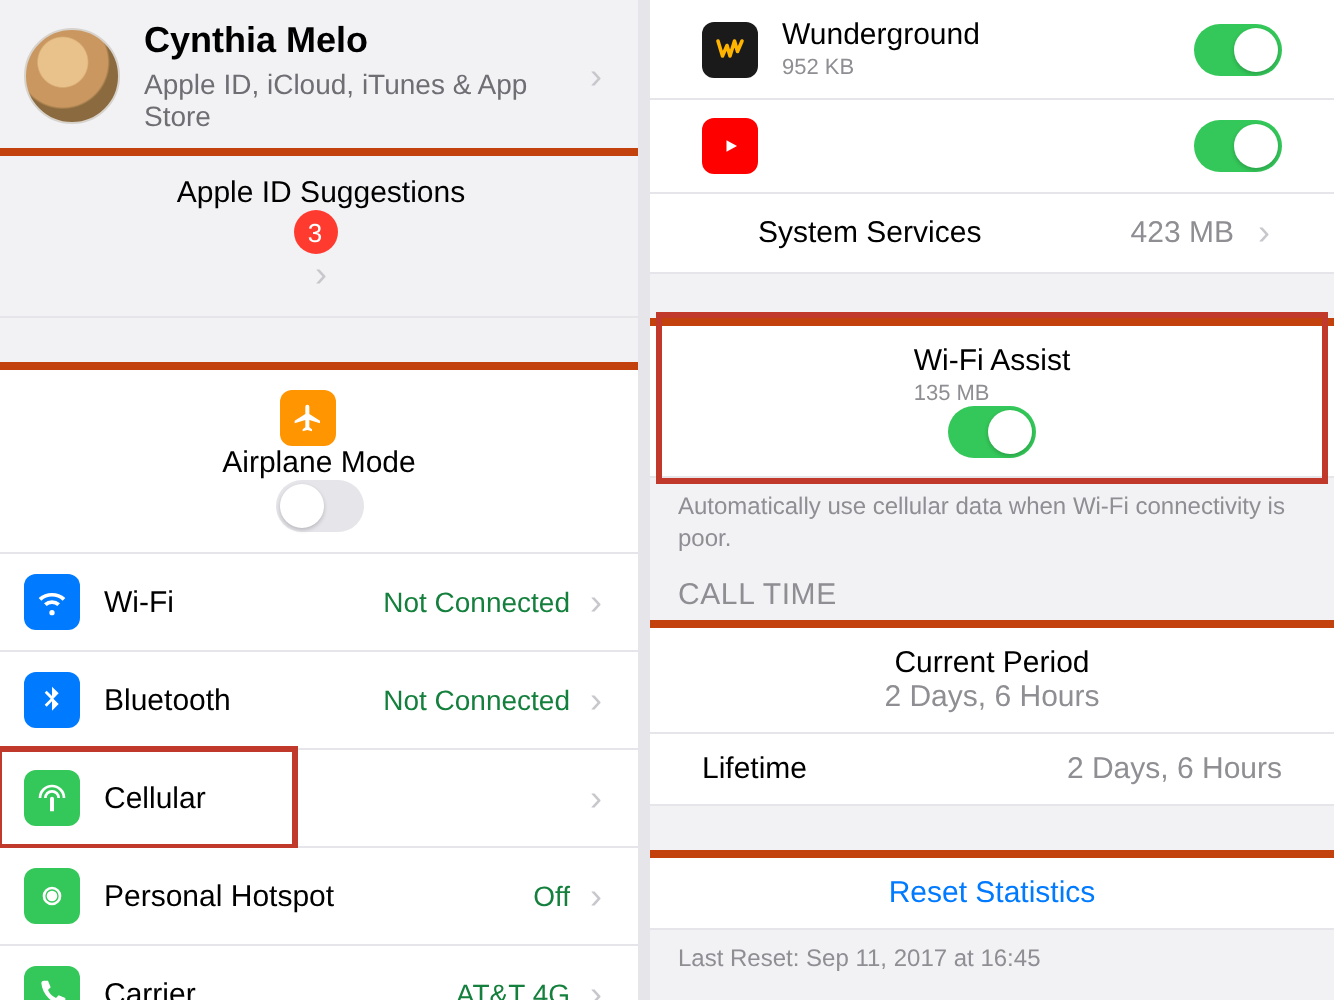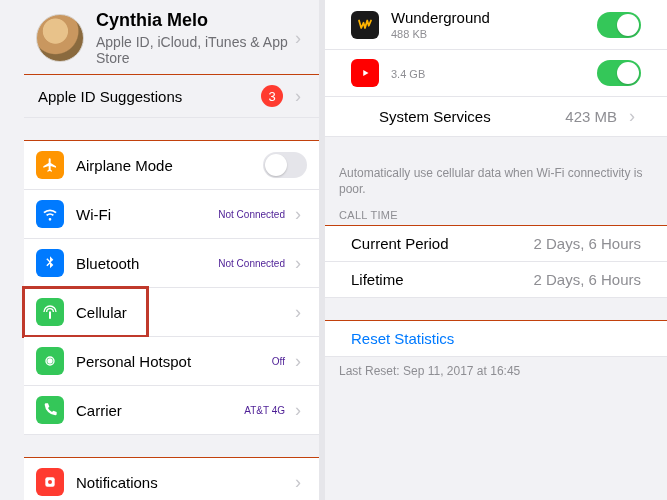--- a/index.html
+++ b/index.html
@@ -7,21 +7,21 @@
     font-family: -apple-system, "Helvetica Neue", Arial, sans-serif;
     background: #f6f6f8;
     width: 667px;
     height: 500px;
     overflow: hidden;
     display: flex;
     position: relative;
     color: #000;
   }
   .pane { background:#f2f2f5; }
-  .left { width: 325px; border-right:6px solid #e6e6ea;padding-left:24px; }
+  .left { width: 325px; border-right:6px solid #e6e6ea; }
   .right { flex:1; }
   .profile-row {
     display:flex; align-items:center; padding:10px 12px 8px 12px;
     background:#fff0; 
   }
   .avatar {
     width:48px;height:48px;border-radius:50%;
     background: radial-gradient(circle at 40% 35%, #e8c28a 0 30%, #c9975f 32% 55%, #8a6a3e 58% 100%);
     border:1px solid #d7d2cc;
     flex-shrink:0;
@@ -29,21 +29,21 @@
   .profile-text { margin-left:12px; flex:1; }
   .profile-name { font-size:18px; font-weight:600; }
   .profile-sub { font-size:14px; color:#6e6e73; margin-top:3px;}
   .chev { color:#c7c7cc; font-size:18px; padding:0 6px; }
   .row {
     display:flex; align-items:center; background:#fff;
     padding:10px 12px; border-bottom:1px solid #e5e5ea;
     font-size:15px; position:relative;
   }
   .row .label { flex:1; }
-  .row .val { color:#4c1d95; font-size:10px; margin-right:4px;}
+  .row .val { color:#15803d; font-size:14px; margin-right:4px;}
   .group-gap { height:22px; }
   .icon {
     width:28px;height:28px;border-radius:6px;
     display:flex;align-items:center;justify-content:center;
     margin-right:12px; flex-shrink:0;
   }
   .icon svg { width:16px;height:16px; fill:#fff; }
   .badge {
     background:#ff3b30;color:#fff;border-radius:50%;
     width:22px;height:22px;display:flex;align-items:center;justify-content:center;
@@ -58,39 +58,39 @@
     background:#fff;top:2px;left:2px;box-shadow:0 1px 2px rgba(0,0,0,.2);
     transition:none;
   }
   .toggle.on{ background:#34c759; }
   .toggle.on::after{ left:20px; }
   .highlight-box{
     border:3px solid #c0392b; position:absolute;
     pointer-events:none;
   }
   .section-header{
-    font-size:11px;color:#8e8e93;padding:6px 14px 4px;
+    font-size:15px;color:#8e8e93;padding:6px 14px 4px;
     text-transform:uppercase;letter-spacing:.3px;
   }
   .footer-note{
     font-size:12px;color:#8e8e93;padding:6px 14px;line-height:1.35;
   }
   .row2 {
     display:flex;align-items:center;background:#fff;
     padding:9px 26px;border-bottom:1px solid #e5e5ea;font-size:15px;
   }
   .row2 .txtcol{flex:1;}
   .row2 .sub{font-size:11px;color:#8e8e93;margin-top:2px;}
   .appicon{
     width:28px;height:28px;border-radius:6px;margin-right:12px;
     display:flex;align-items:center;justify-content:center;flex-shrink:0;
     font-size:14px;font-weight:700;color:#fff;
   }
   .link{color:#007aff;}
-  .row-top-border{border-top:1px solid #c2410c;}
+  .row-top-border{border-top:4px solid #c2410c;flex-direction:column;}
 </style>
 </head>
 <body>
 
 <div class="pane left">
   <div class="profile-row">
     <div class="avatar"></div>
     <div class="profile-text">
       <div class="profile-name">Cynthia Melo</div>
       <div class="profile-sub">Apple ID, iCloud, iTunes &amp; App Store</div>
@@ -193,45 +193,54 @@
 
 <div class="pane right">
   <div class="row2">
     <div class="appicon" style="background:#1a1a1a;">
       <svg viewBox="0 0 24 24" width="18" height="18">
           <path d="M4 6l3 10 3-7 2 7 3-10 2 7 3-7" stroke="#ffb400" stroke-width="2.4" fill="none" stroke-linecap="round" stroke-linejoin="round"></path>
         </svg>
     </div>
     <div class="txtcol">
       <div>Wunderground</div>
-      <div class="sub">488 KB</div>
+      <div class="sub">952 KB</div>
     </div>
     <div class="toggle on"></div>
   </div>
 
   <div class="row2">
     <div class="appicon" style="background:#ff0000;">
       <svg viewBox="0 0 24 24" width="14" height="14">
           <path d="M9 7v10l9-5z" fill="#fff"></path>
         </svg>
     </div>
     <div class="txtcol">
-      <div class="sub">3.4 GB</div>
     </div>
     <div class="toggle on"></div>
   </div>
 
   <div class="row2" style="padding-left:54px;">
     <span class="txtcol">System Services</span>
     <span class="val" style="color:#8e8e93">423 MB</span>
     <div class="chev" style="margin-left:6px">›</div>
   </div>
 
   <div class="group-gap"></div>
 
+  <div style="position:relative;">
+    <div class="row2 row-top-border">
+      <div class="txtcol">
+        <div>Wi-Fi Assist</div>
+        <div class="sub">135 MB</div>
+      </div>
+      <div class="toggle on"></div>
+    </div>
+    <div class="highlight-box" style="top:-3px;left:3px;right:3px;bottom:-3px;"></div>
+  </div>
   <div class="footer-note">Automatically use cellular data when Wi-Fi connectivity is poor.</div>
 
   <div class="section-header">CALL TIME</div>
 
   <div class="row2 row-top-border">
     <span class="txtcol">Current Period</span>
     <span class="val" style="color:#8e8e93">2 Days, 6 Hours</span>
   </div>
 
   <div class="row2">

